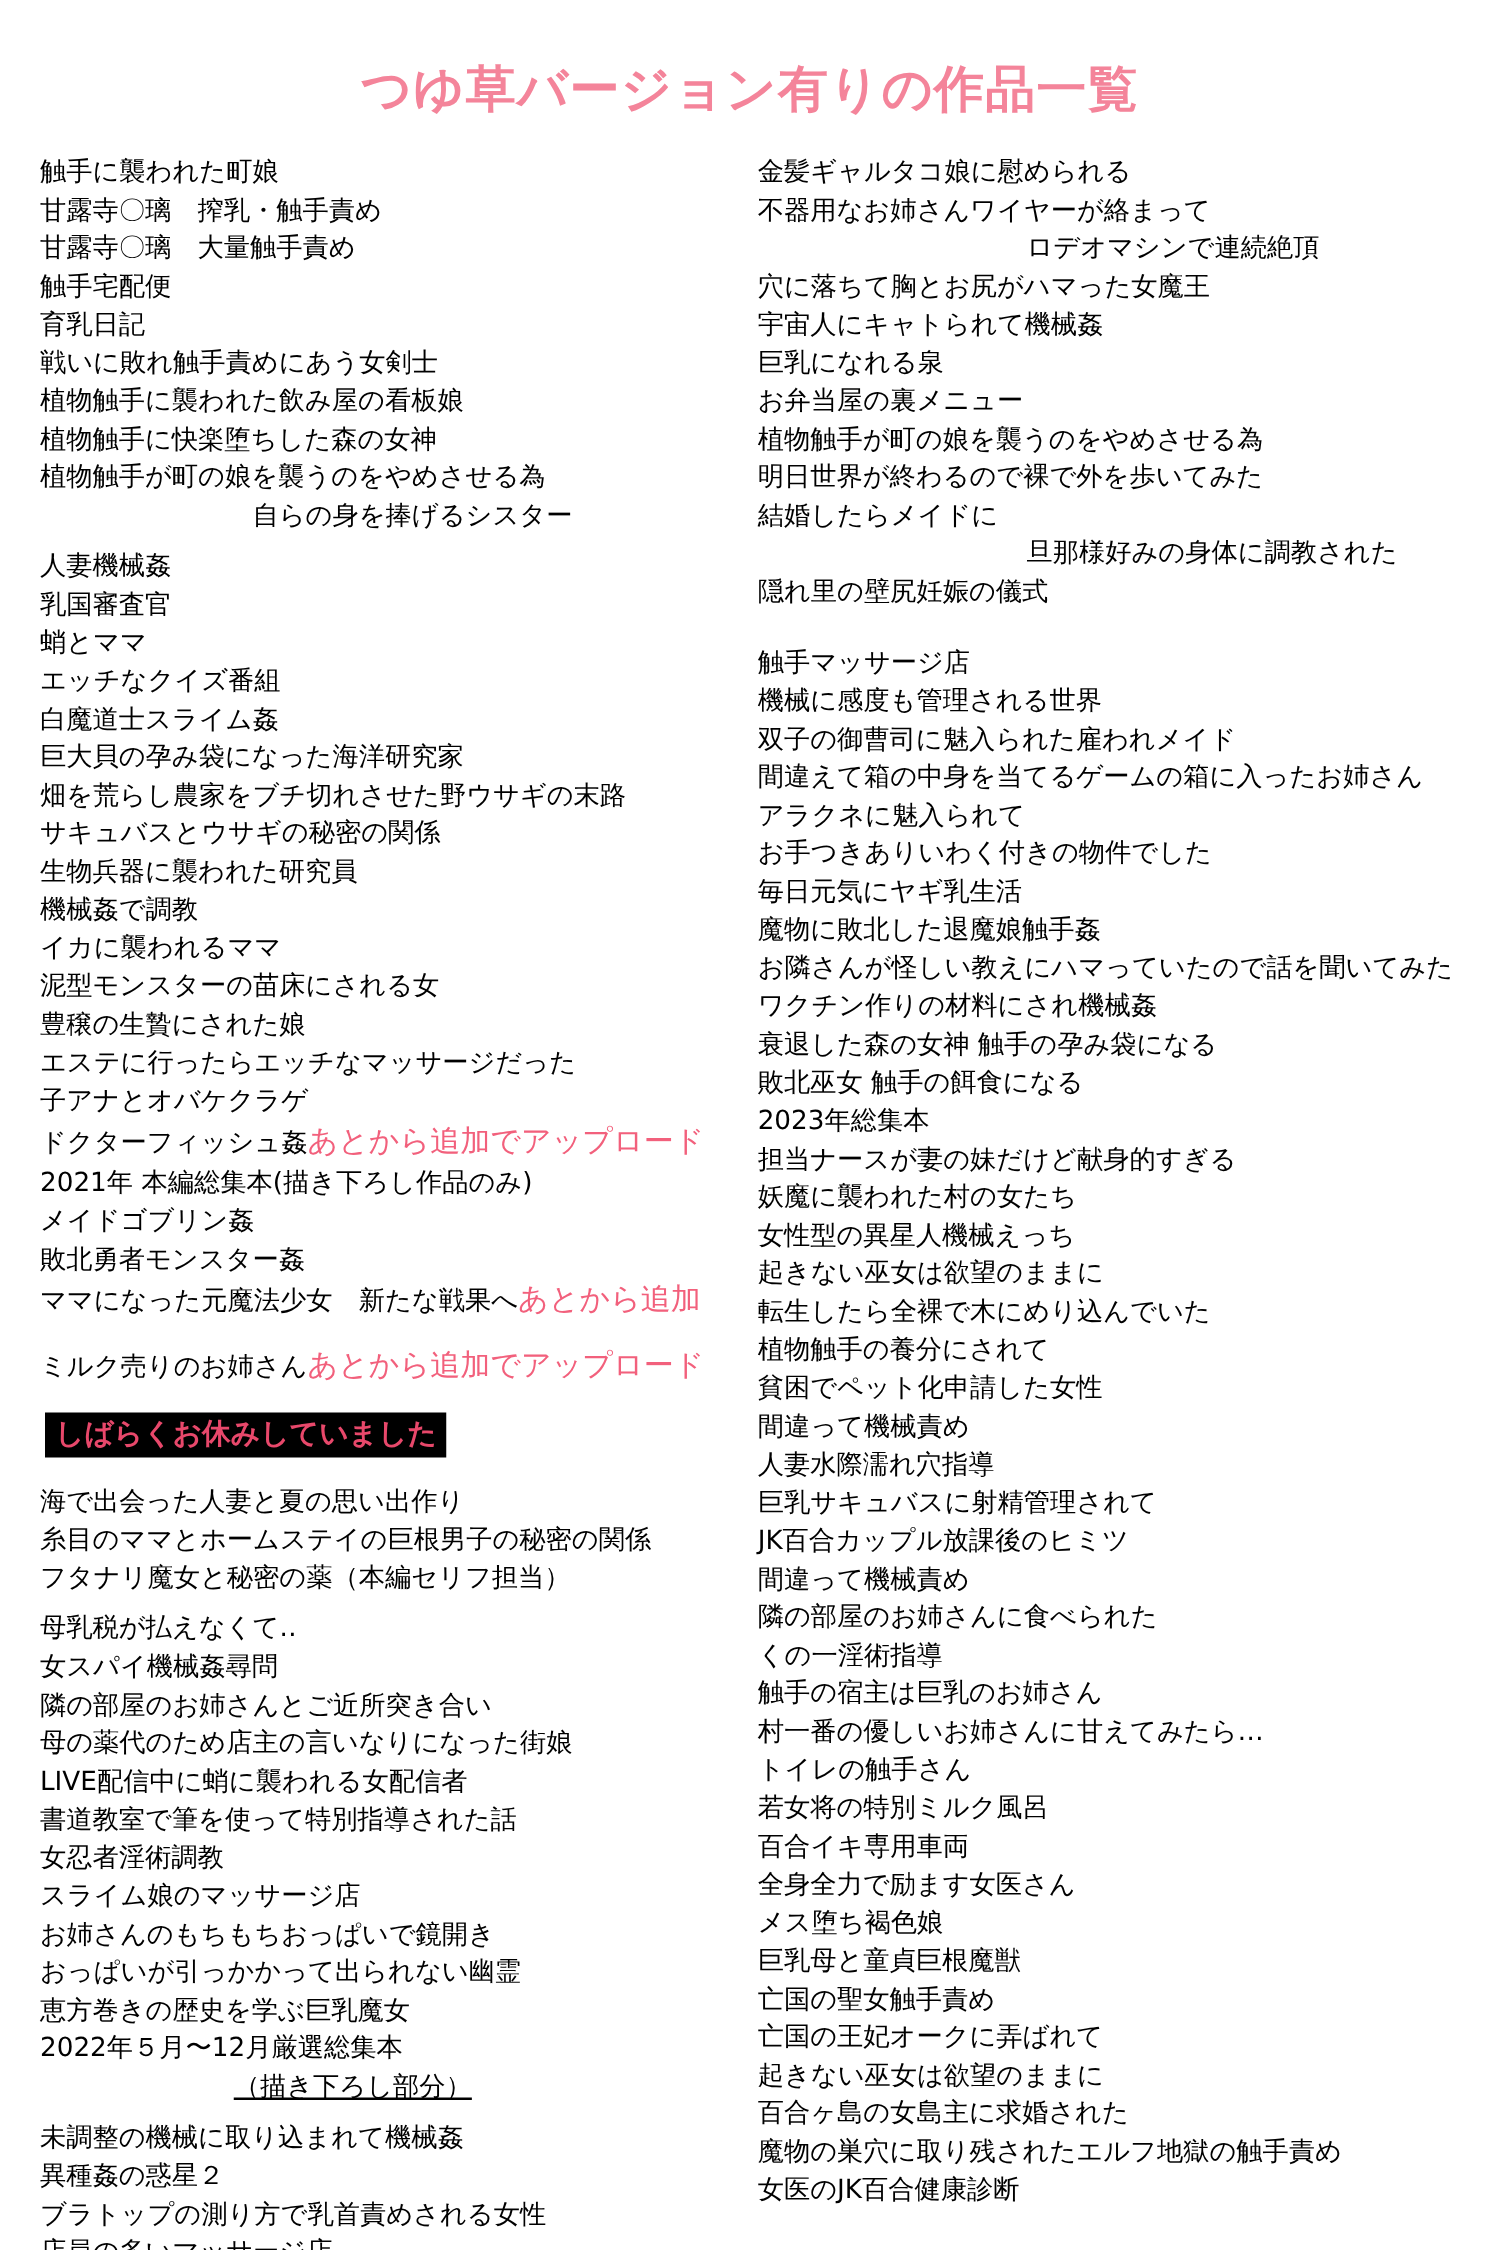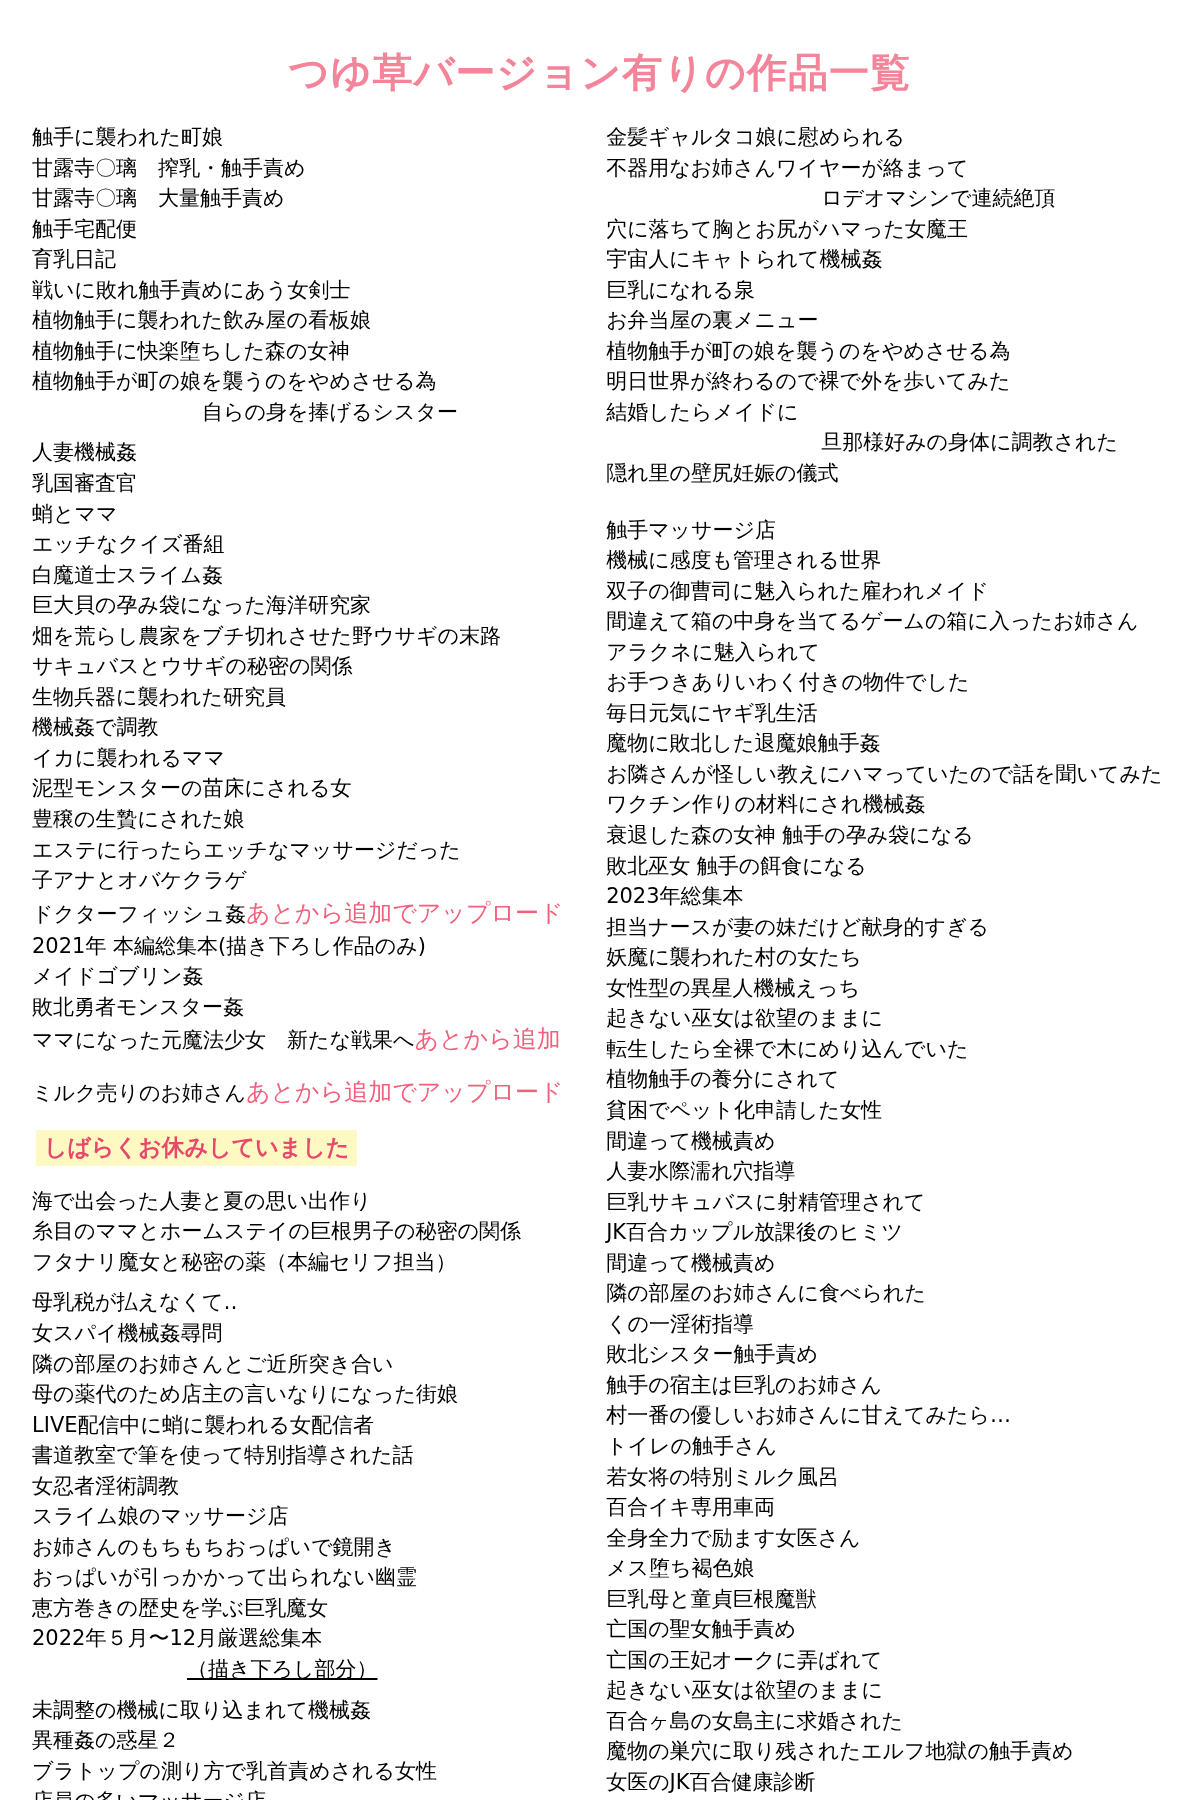--- a/index.html
+++ b/index.html
@@ -72,21 +72,21 @@
   }
   .gap-lg {
     height: 26px;
   }
   .note {
     color: #f2607c;
     font-size: 24px;
   }
   .break-banner {
     display: inline-block;
-    background: #fef9c3;
+    background: #000000;
     color: #e8486b;
     font-weight: bold;
     font-size: 23px;
     padding: 3px 8px 4px 8px;
     margin: 10px 0 10px 4px;
     line-height: 1.25;
   }
 </style>
 </head>
 <body>
@@ -209,21 +209,20 @@
           <div class="entry"><span>転生したら全裸で木にめり込んでいた</span></div>
           <div class="entry"><span>植物触手の養分にされて</span></div>
           <div class="entry"><span>貧困でペット化申請した女性</span></div>
           <div class="entry"><span>間違って機械責め</span></div>
           <div class="entry"><span>人妻水際濡れ穴指導</span></div>
           <div class="entry"><span>巨乳サキュバスに射精管理されて</span></div>
           <div class="entry"><span>JK百合カップル放課後のヒミツ</span></div>
           <div class="entry"><span>間違って機械責め</span></div>
           <div class="entry"><span>隣の部屋のお姉さんに食べられた</span></div>
           <div class="entry"><span>くの一淫術指導</span></div>
-          <div class="entry"><span>敗北シスター触手責め</span></div>
           <div class="entry"><span>触手の宿主は巨乳のお姉さん</span></div>
           <div class="entry"><span>村一番の優しいお姉さんに甘えてみたら…</span></div>
           <div class="entry"><span>トイレの触手さん</span></div>
           <div class="entry"><span>若女将の特別ミルク風呂</span></div>
           <div class="entry"><span>百合イキ専用車両</span></div>
           <div class="entry"><span>全身全力で励ます女医さん</span></div>
           <div class="entry"><span>メス堕ち褐色娘</span></div>
           <div class="entry"><span>巨乳母と童貞巨根魔獣</span></div>
           <div class="entry"><span>亡国の聖女触手責め</span></div>
           <div class="entry"><span>亡国の王妃オークに弄ばれて</span></div>

